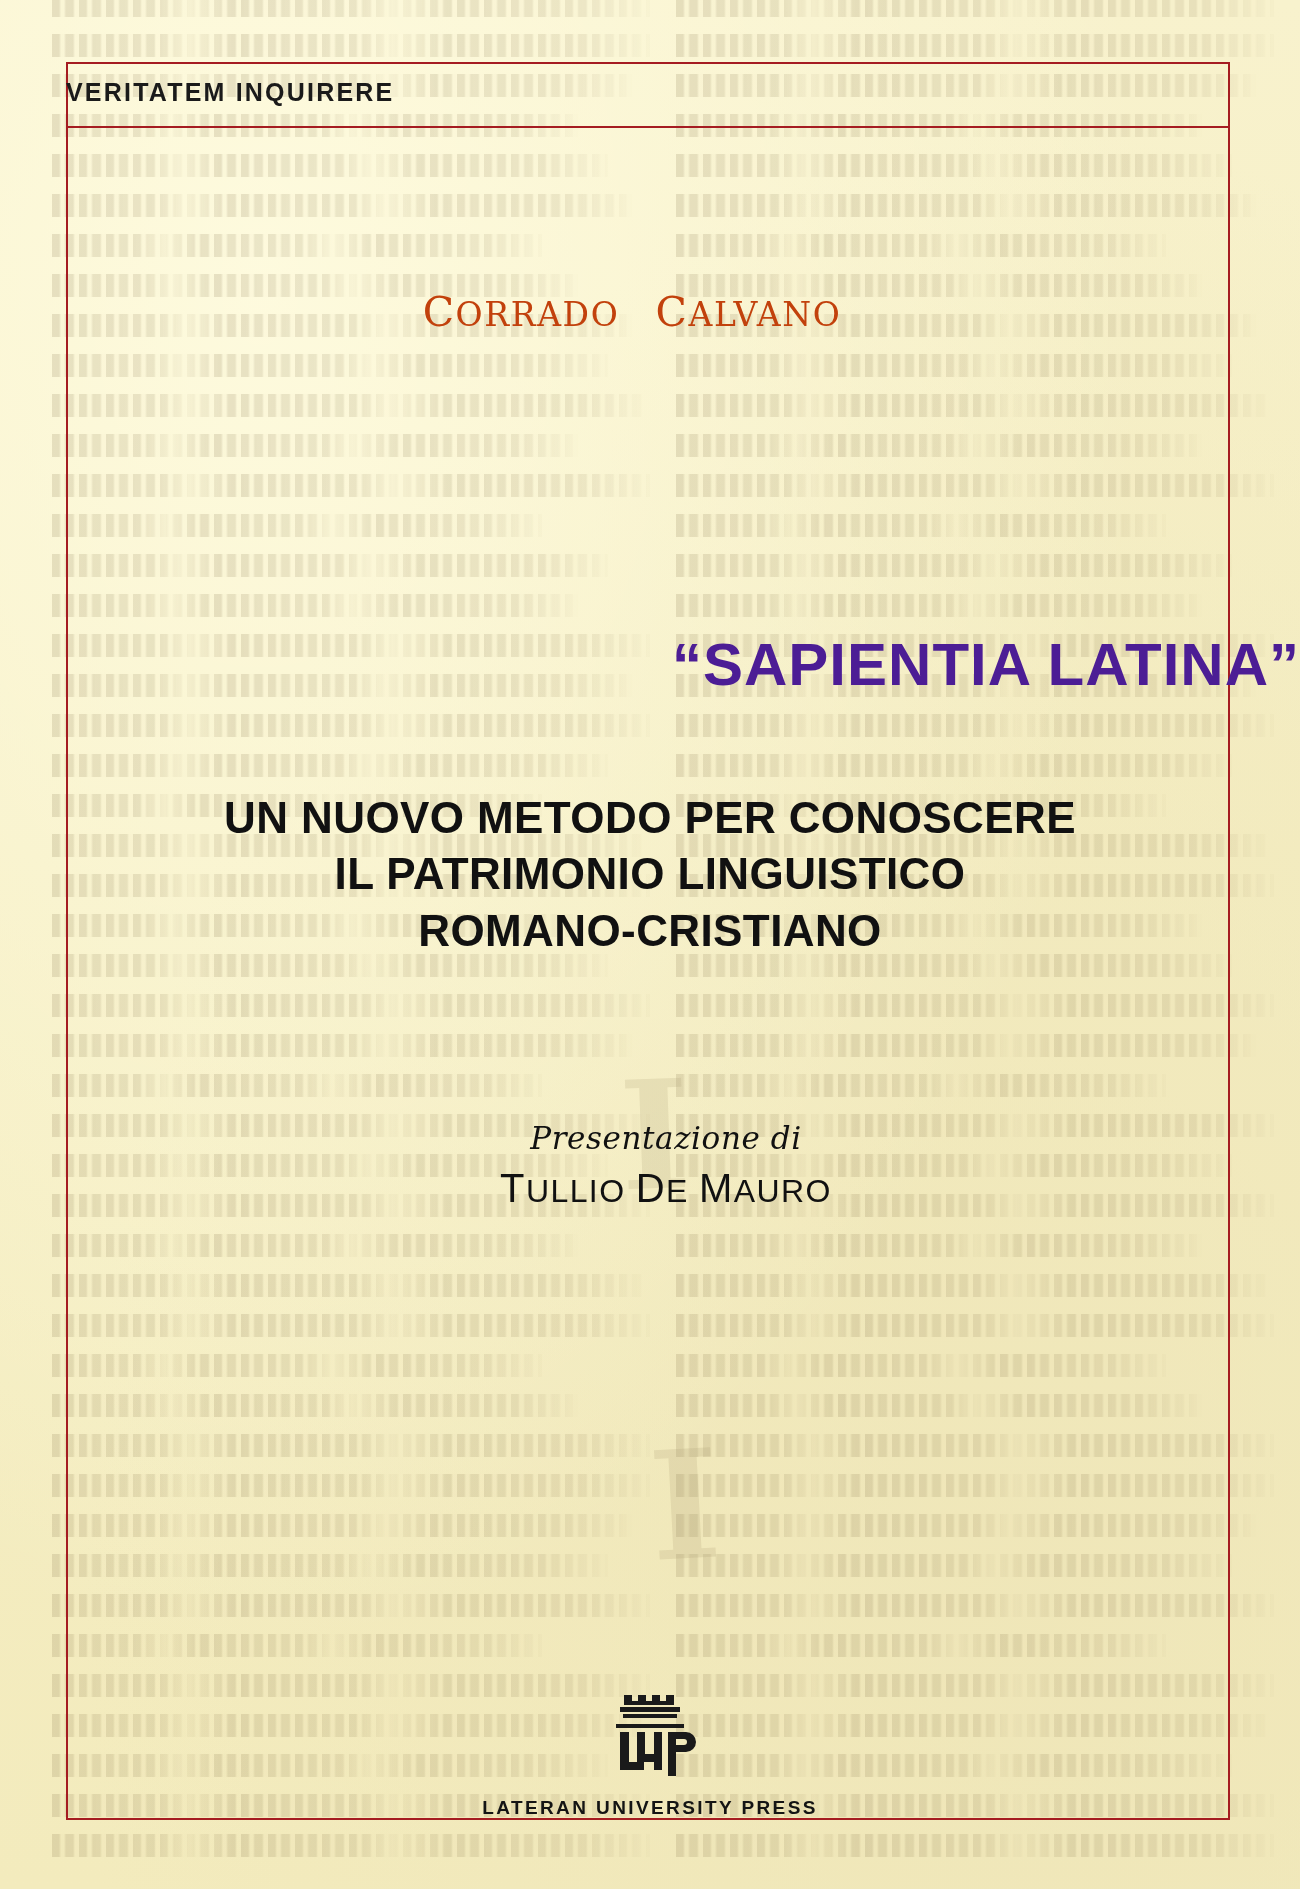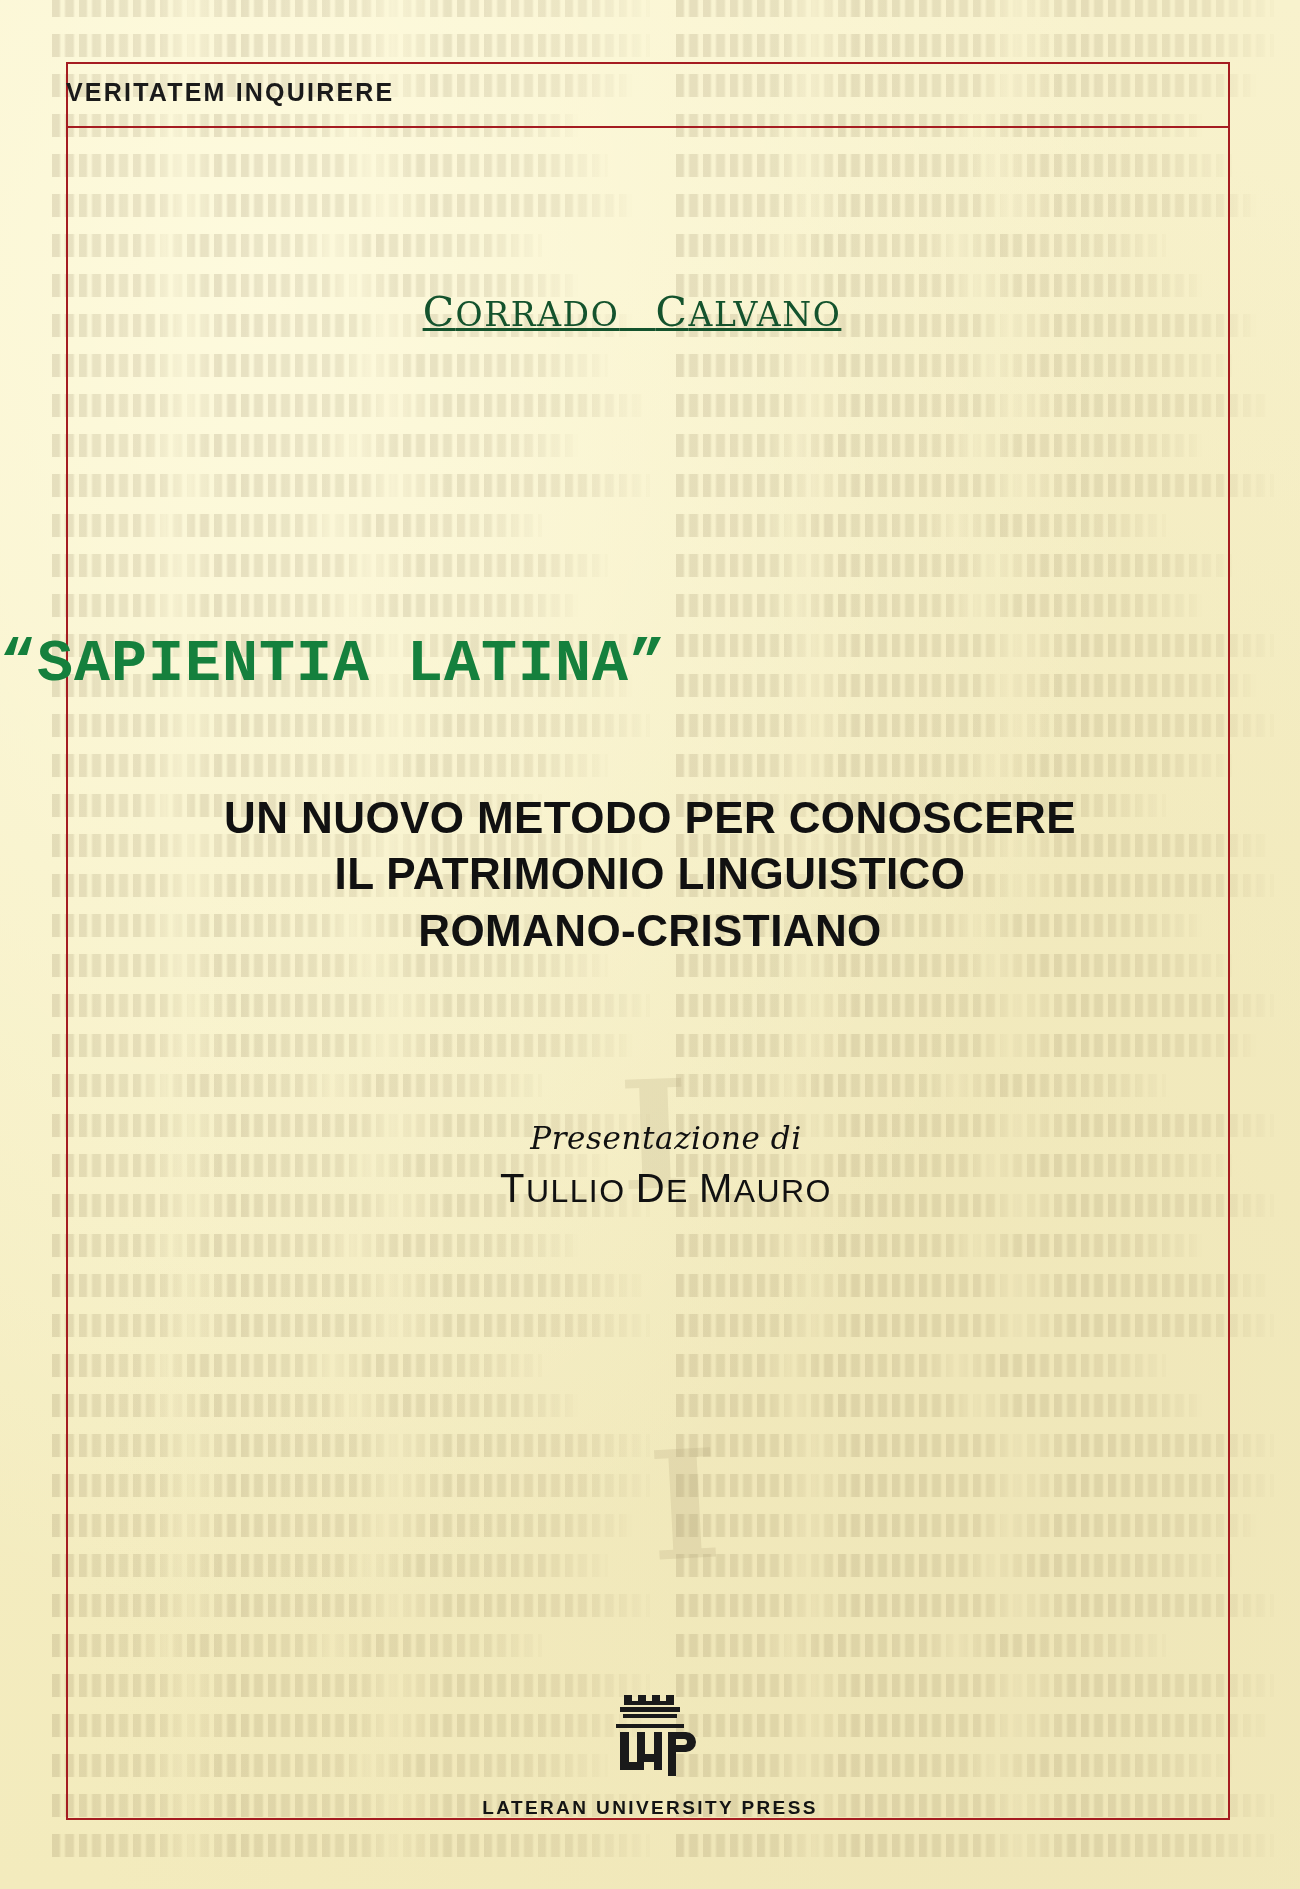--- a/index.html
+++ b/index.html
@@ -124,35 +124,34 @@
     font-family: "Liberation Sans", sans-serif;
   }
 
   .author {
     position: absolute;
     left: 0;
     top: 288px;
     width: 1264px;
     text-align: center;
     font-family: "DejaVu Serif", serif;
-    color: #14532d;
+    color: #c2410c;
     font-size: 33px;
     letter-spacing: 1.6px;
-    text-decoration: underline;
   }
   .smallcaps-first { font-size: 41px; }
 
   .main-title {
     position: absolute;
     left: 0;
     top: 630px;
     width: 1300px;
-    text-align: left;
-    color: #15803d;
-    font-family: Liberation Mono, monospace;
+    text-align: right;
+    color: #4c1d95;
+    font-family: Liberation Sans, sans-serif;
     font-size: 60px;
     font-weight: 700;
     letter-spacing: 1px;
   }
 
   .subtitle {
     position: absolute;
     left: 0;
     top: 790px;
     width: 1300px;

